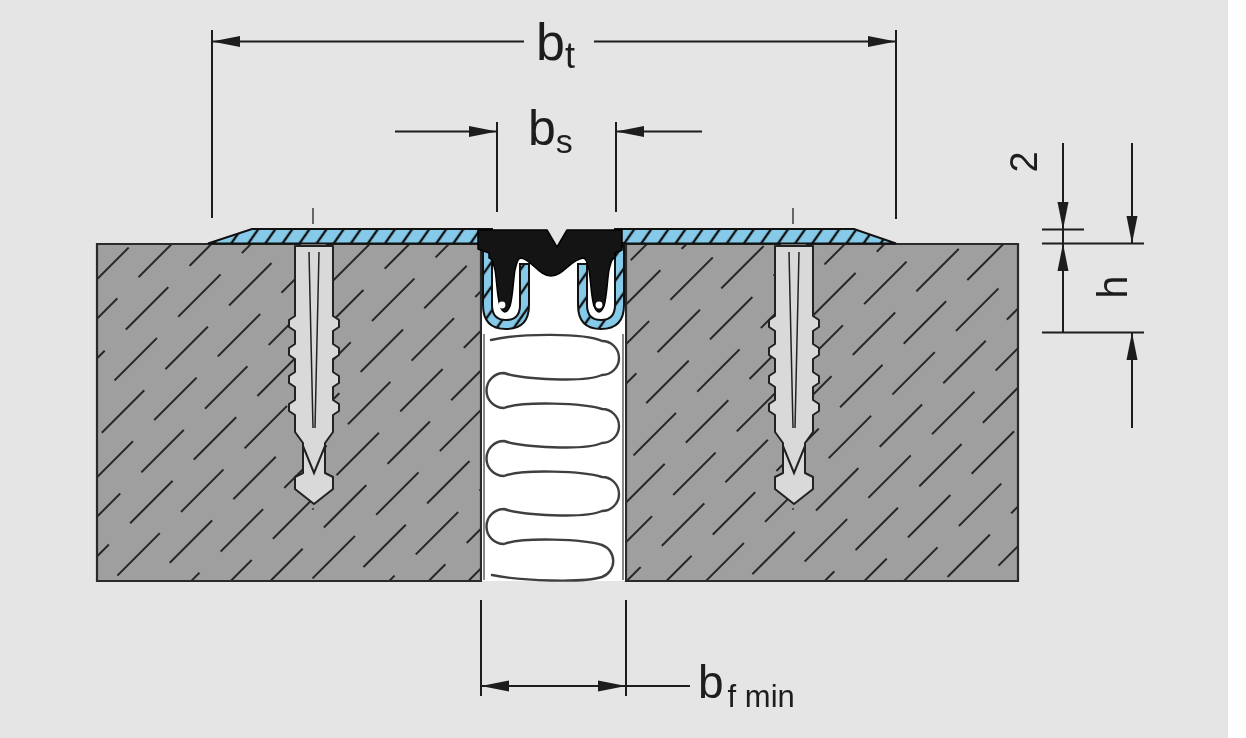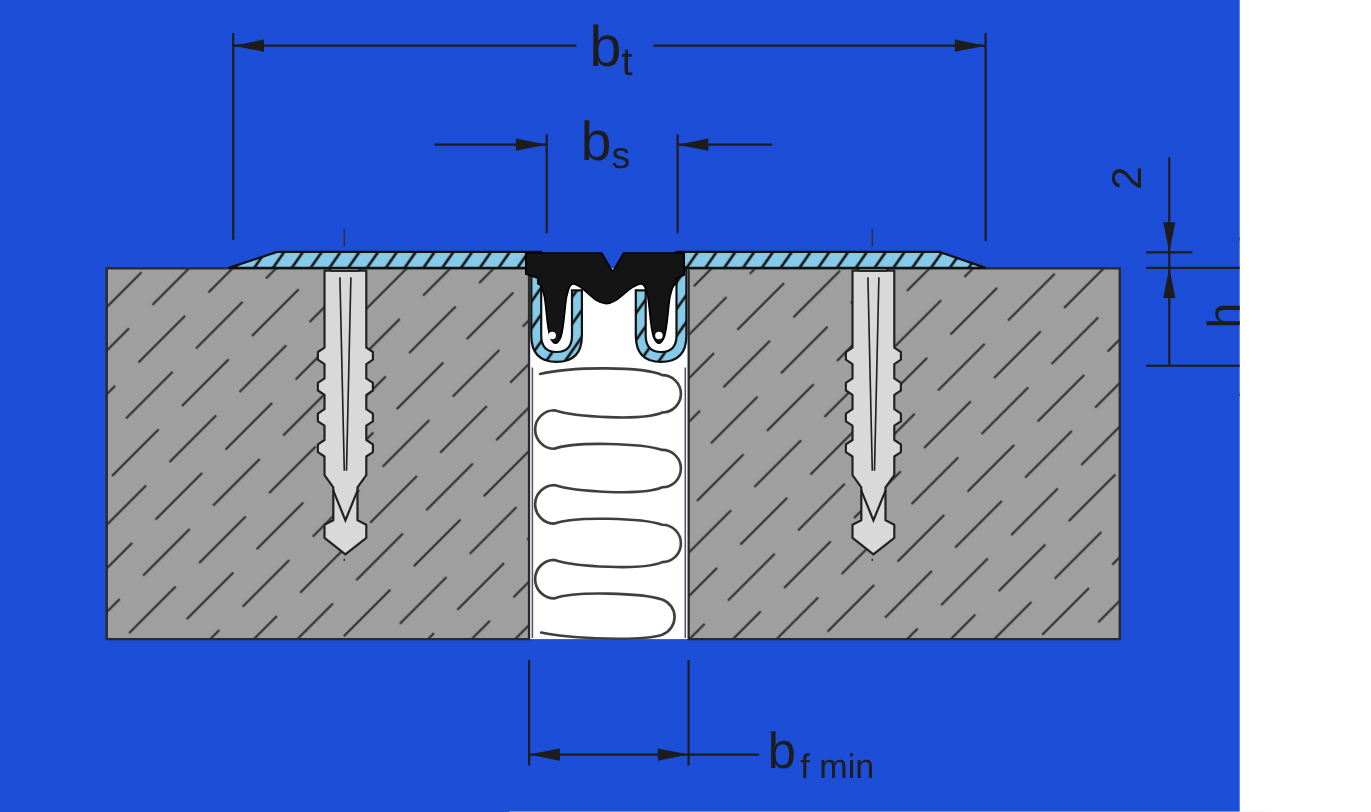--- a/index.html
+++ b/index.html
@@ -1,19 +1,19 @@
 <!DOCTYPE html>
 <html><head>
 <meta charset="utf-8">
 <style>
   html,body{margin:0;padding:0;background:#ffffff;}
   .stage{
     position:relative;
-    width:1127px;height:738px;
-    background:#1d4ed8;
+    width:1228px;height:738px;
+    background:#e5e5e5;
     font-family:"Liberation Sans", sans-serif;
     overflow:hidden;
   }
   svg{display:block;}
   text{fill:#1d1d1d;}
 </style>
 </head>
 <body>
 
 <div class="stage">

